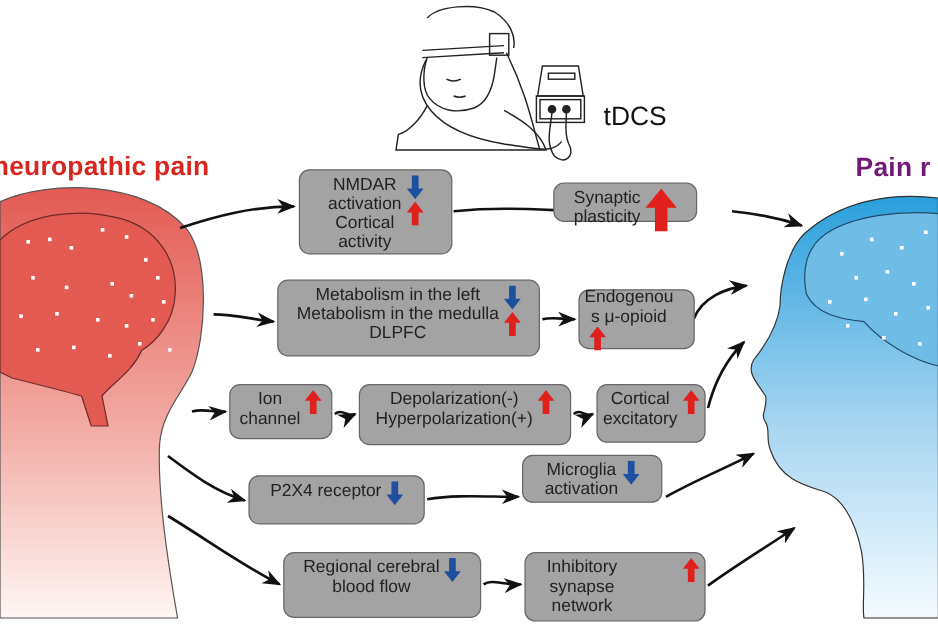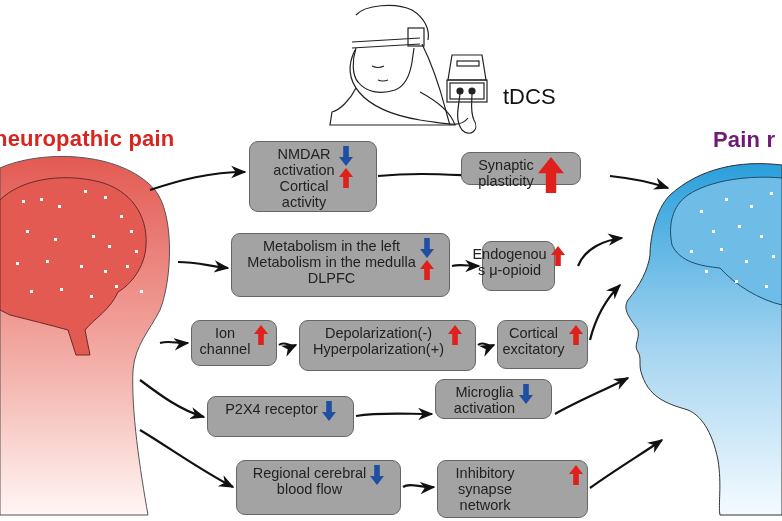--- a/index.html
+++ b/index.html
@@ -164,21 +164,21 @@
         </div>
         <div class="arrows">
           <svg width="14" height="20" class="arr">
             <path d="M7,20 L14,11 L9.799999999999999,11 L9.799999999999999,0 L4.2,0 L4.2,11 L0,11 Z" fill="#1e4fa0"></path>
           </svg>
           <svg width="14" height="20" class="arr">
             <path d="M7,0 L14,9 L9.799999999999999,9 L9.799999999999999,20 L4.2,20 L4.2,9 L0,9 Z" fill="#e0201a"></path>
           </svg>
         </div>
       </div>
-      <div class="box" style="left: 482px; top: 241px; width: 73px; height: 50px;">
+      <div class="box" style="left: 482px; top: 241px; width: 97px; height: 50px; flex-direction: column;">
         <div class="txt">
           <div>Endogenou</div>
           <div>s μ-opioid</div>
         </div>
         <div class="arrows">
           <svg width="14" height="20" class="arr">
             <path d="M7,0 L14,9 L9.799999999999999,9 L9.799999999999999,20 L4.2,20 L4.2,9 L0,9 Z" fill="#e0201a"></path>
           </svg>
         </div>
       </div>

